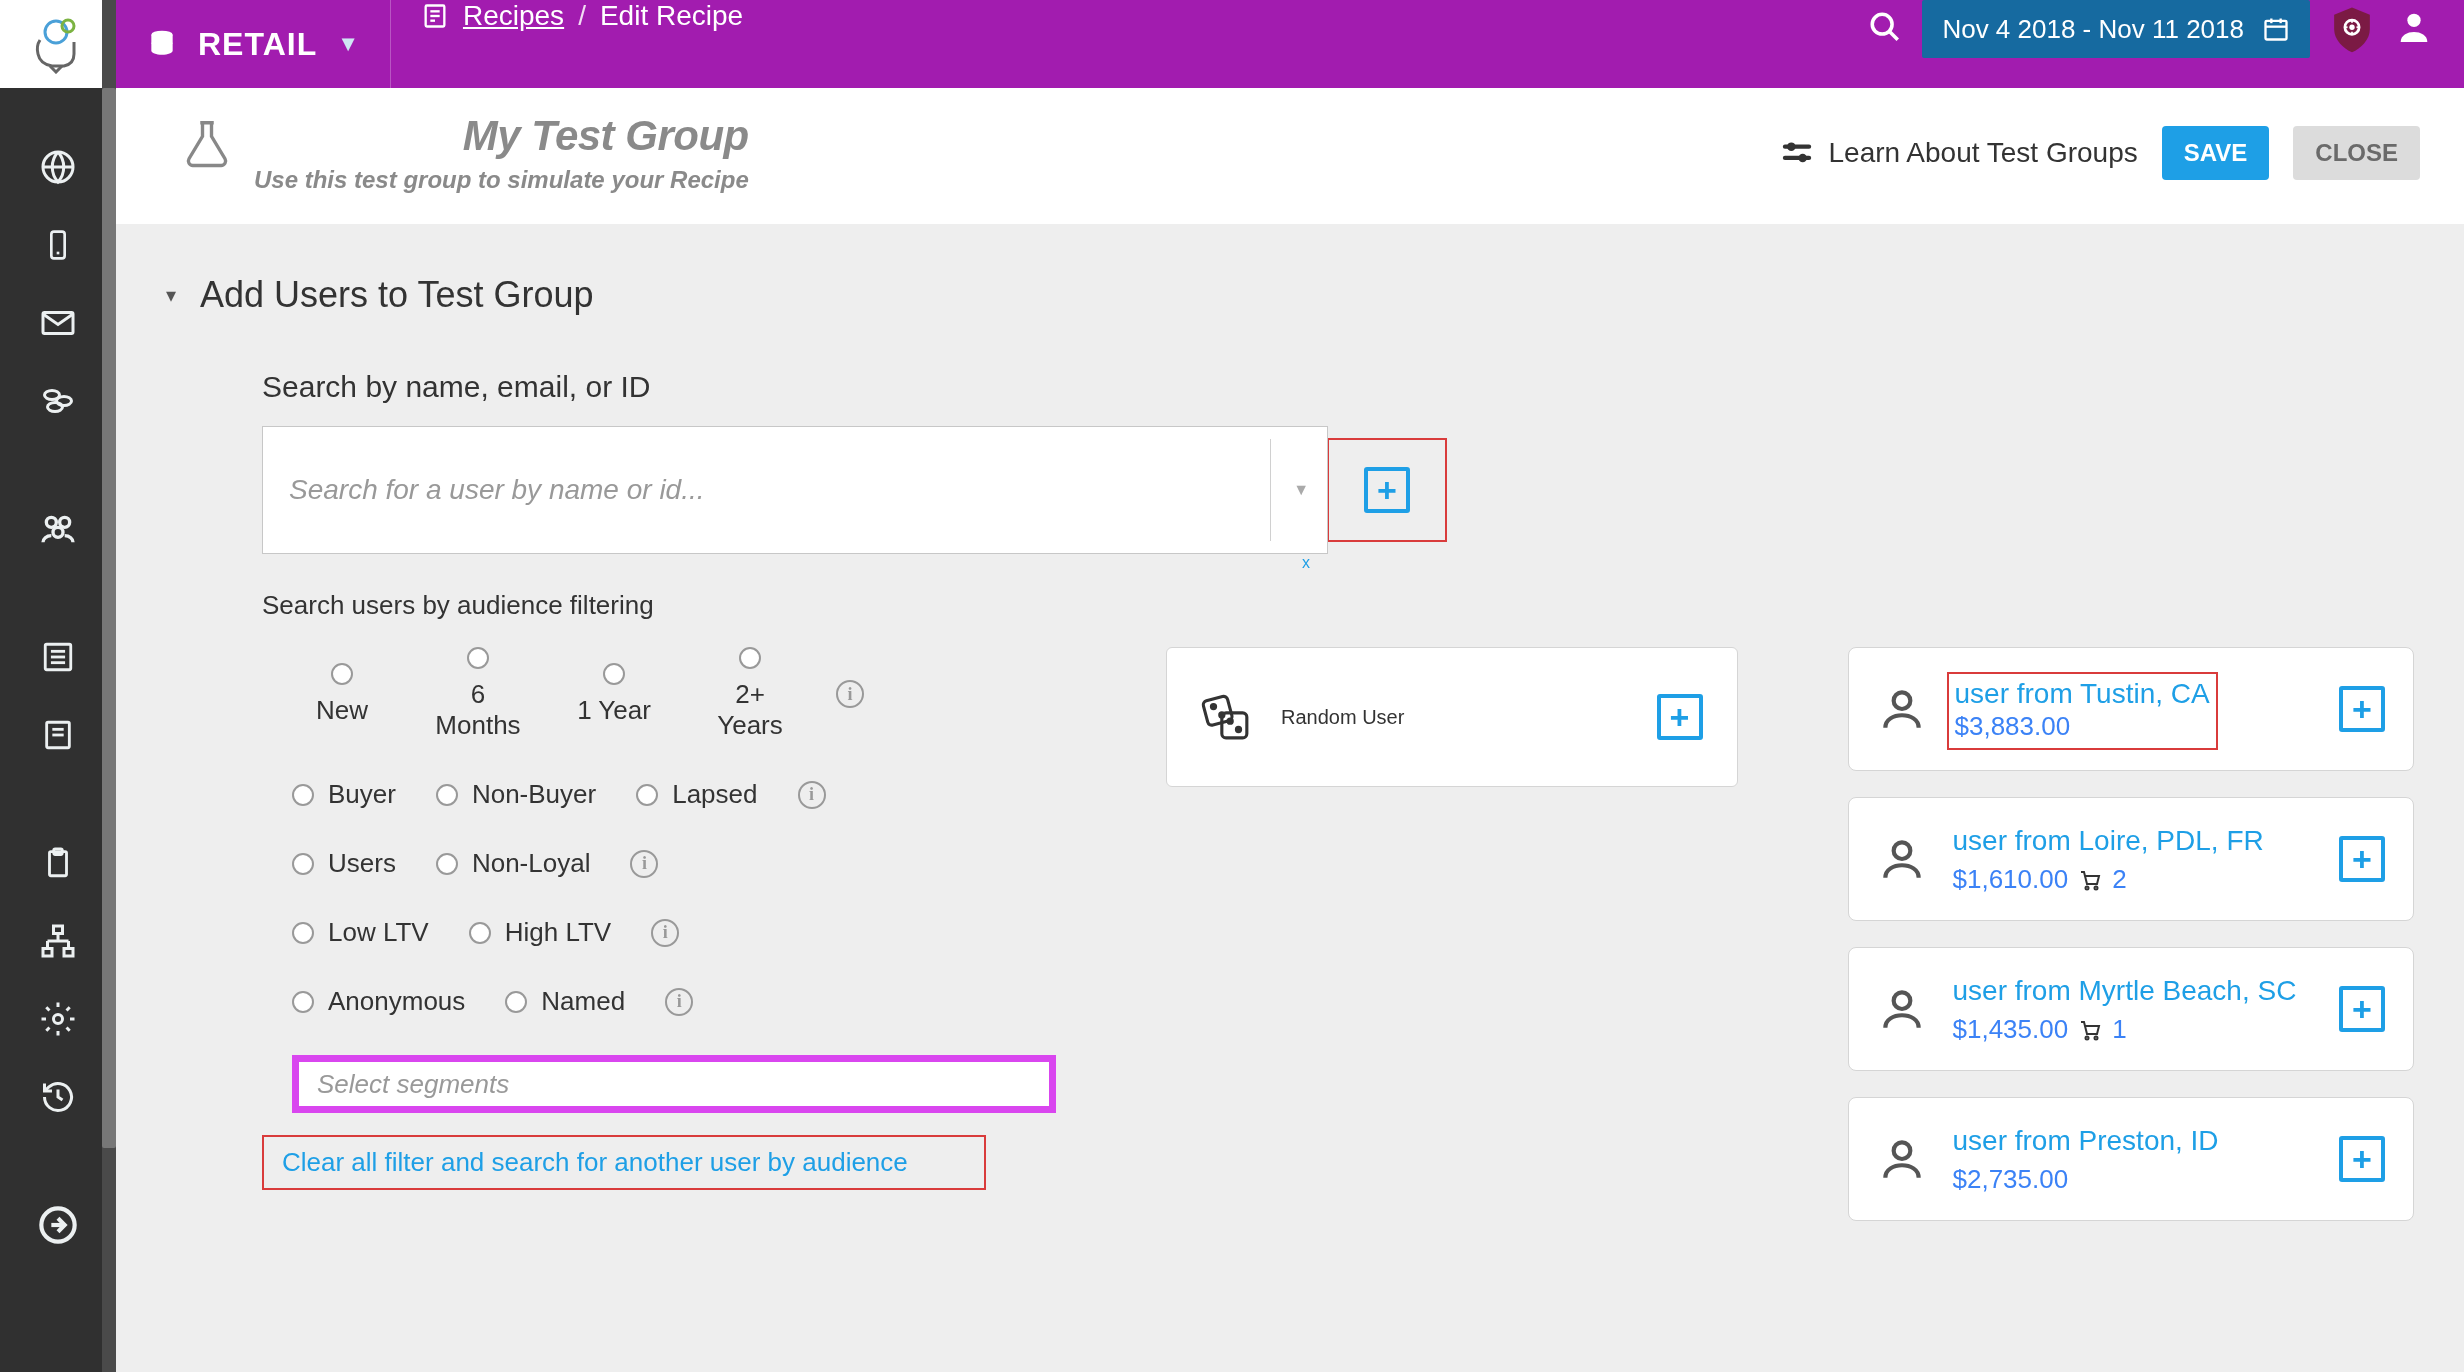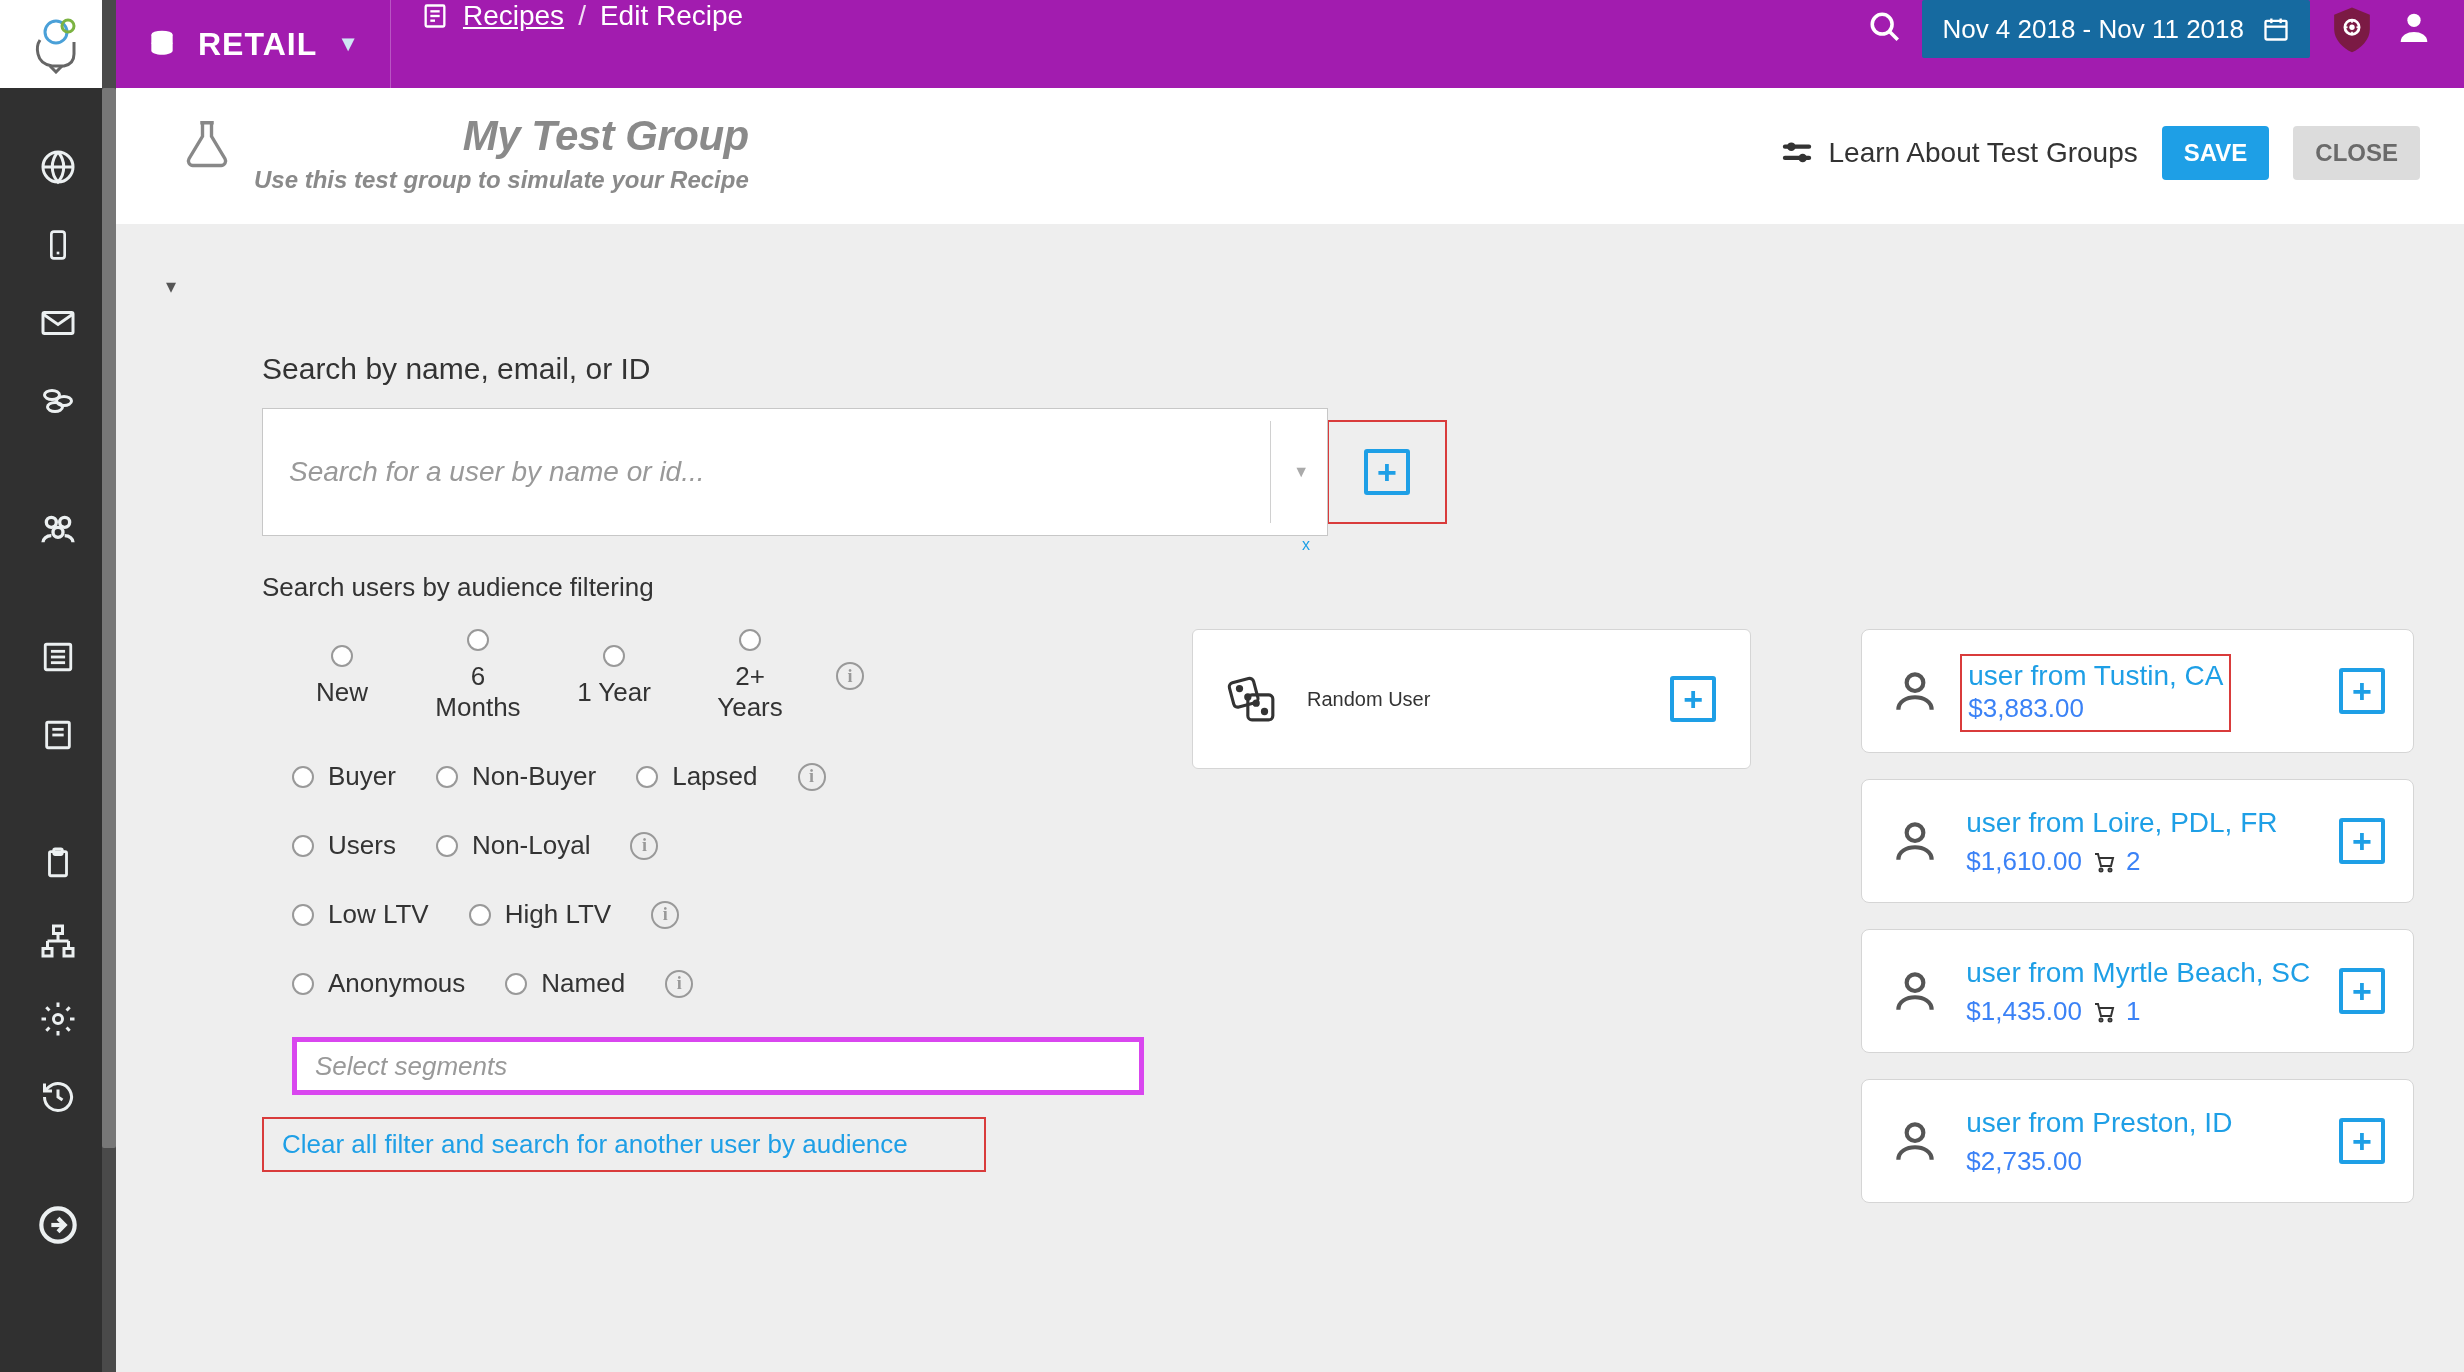--- a/index.html
+++ b/index.html
@@ -318,23 +318,23 @@
   border-radius: 50%;
   color: #999;
   display: flex;
   align-items: center;
   justify-content: center;
   font-size: 18px;
   font-weight: 700;
   font-family: Georgia, serif;
 }
 .segments-input {
-  width: 852px;
+  width: 764px;
   height: 58px;
-  border: 5px solid #d946ef;
+  border: 7px solid #d946ef;
   background: #fff;
   padding: 0 18px;
   font-size: 26px;
   font-style: italic;
   color: #999;
   display: flex;
   align-items: center;
   margin-left: 30px;
 }
 .clear-link-box {
@@ -584,20 +584,21 @@
       </div>
     <div class="btn btn-muted">
         <span>CLOSE</span>
       </div>
   </div>
 </div>
 
 <div class="main">
   <div class="section-title">
     <span class="collapse-caret">▾</span>
+    <span>Add Users to Test Group</span>
   </div>
 
   <div class="search-label">Search by name, email, or ID</div>
   <div class="search-row">
     <div class="search-input-wrap">
       <input class="search-input" placeholder="Search for a user by name or id..." style="">
       <div class="search-divider"></div>
       <span class="search-dd-caret">▼</span>
     </div>
     <div class="add-box-red">

